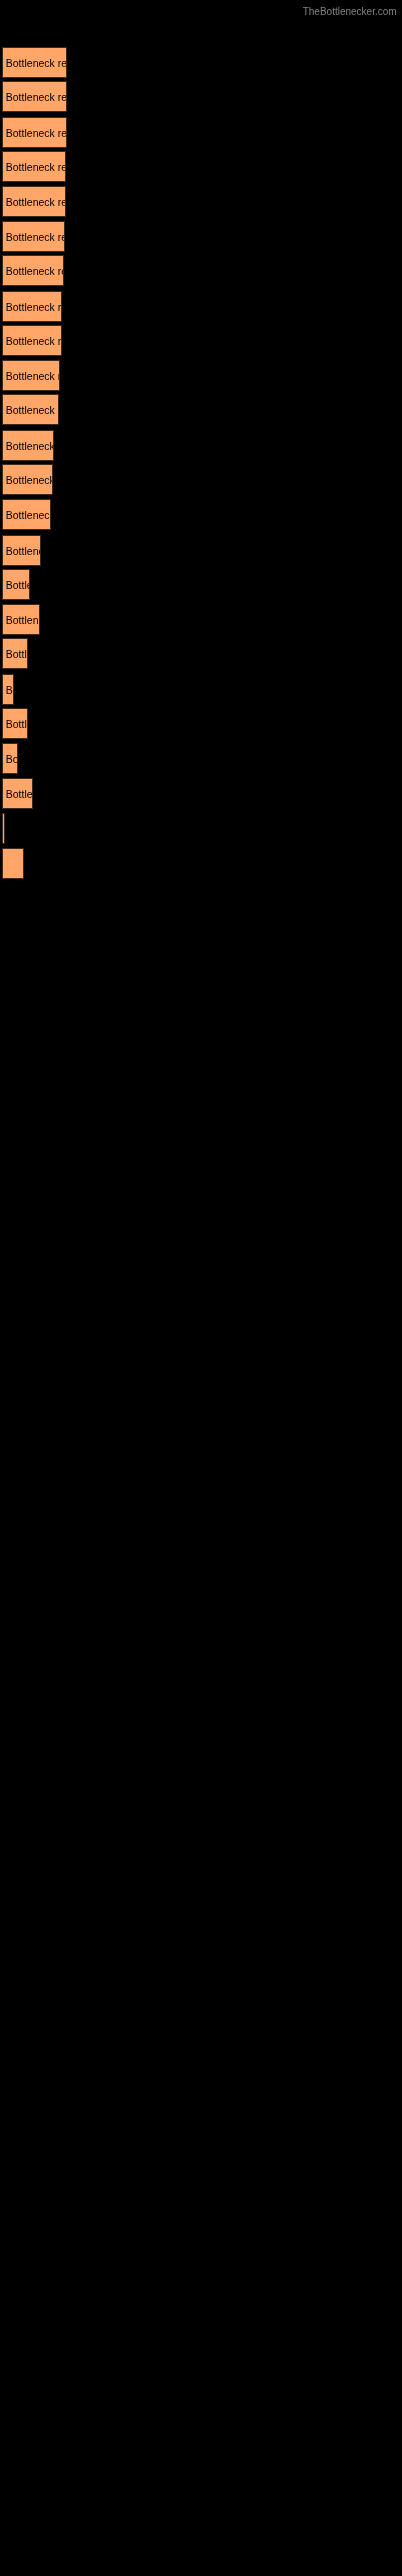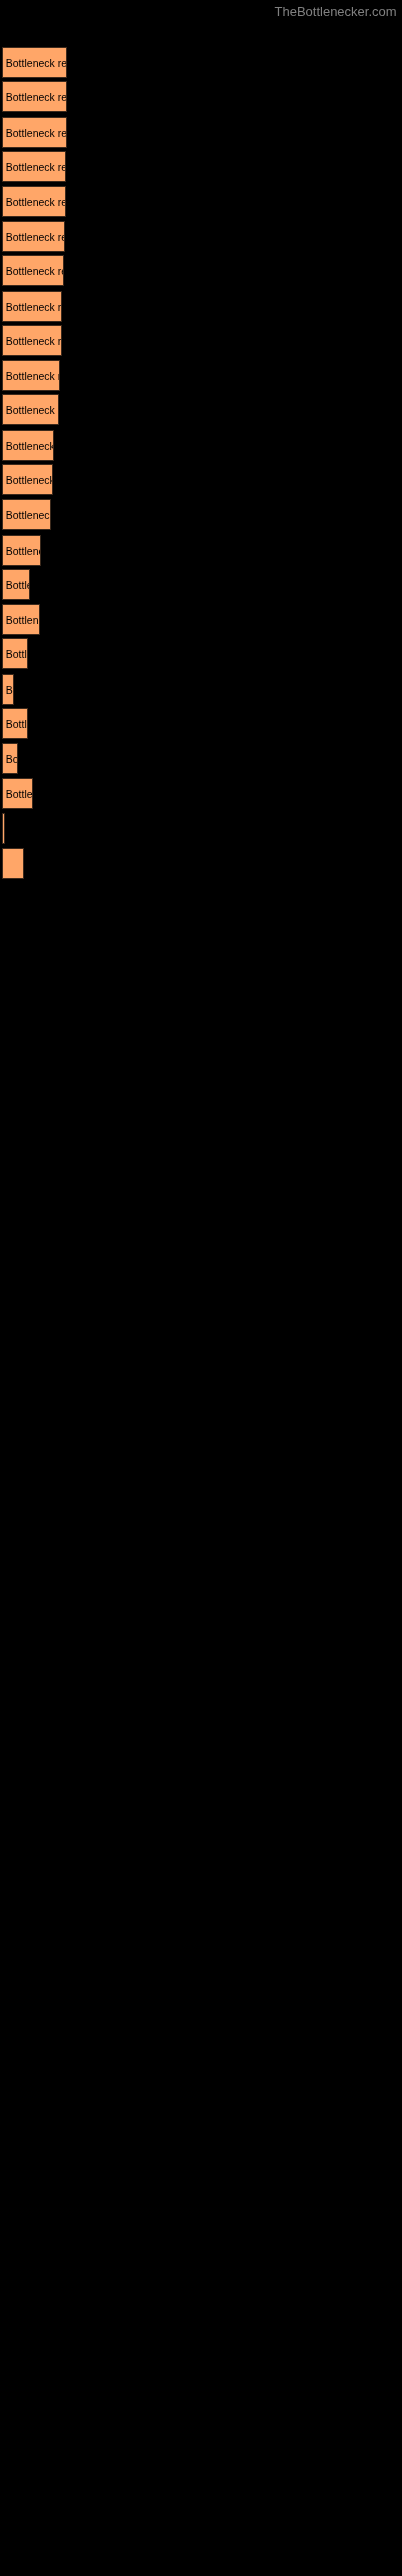--- a/index.html
+++ b/index.html
@@ -14,21 +14,21 @@
     position: relative;
     overflow: hidden;
     font-family: "Liberation Sans", sans-serif;
   }
 
   .site-title {
     position: absolute;
     top: 1.6px;
     right: 6.4px;
     color: #808080;
-    font-size: 13px;
+    font-size: 10px;
     font-family: "Liberation Sans", sans-serif;
     letter-spacing: 0px;
     white-space: nowrap;
     line-height: 19.3px;
   }
 
   .chart-area {
     position: absolute;
     left: 0;
     top: 0;

